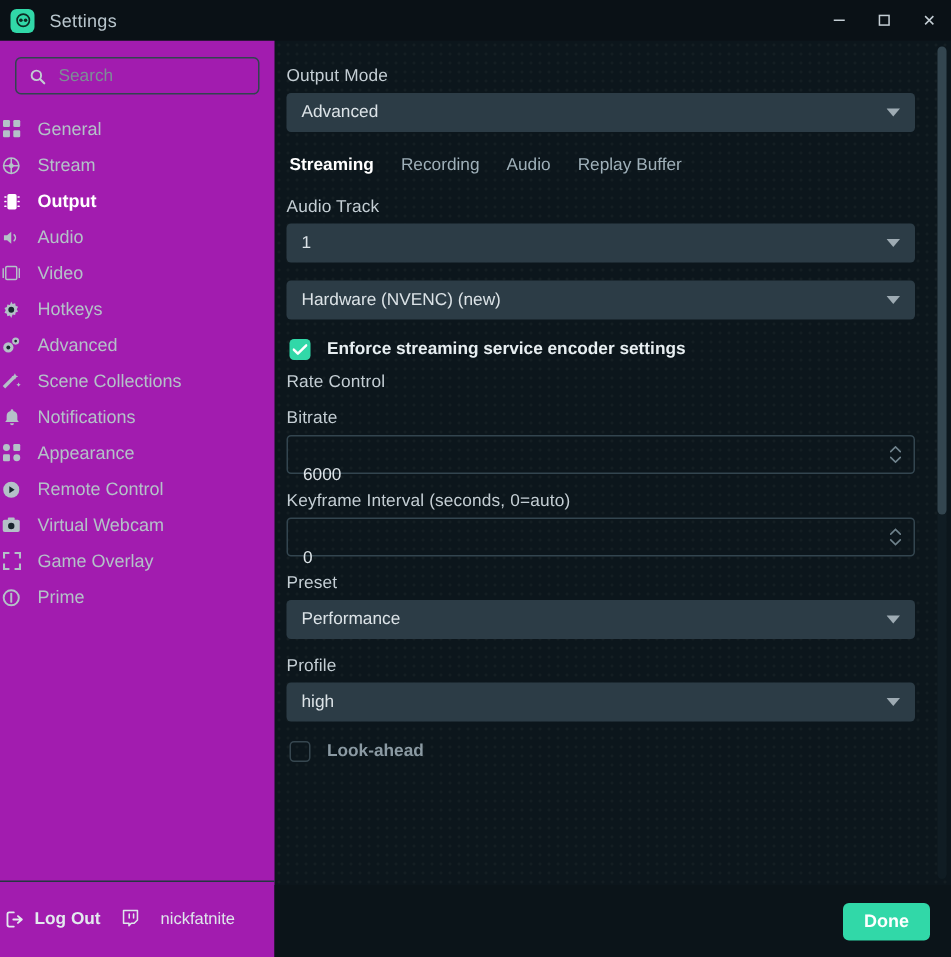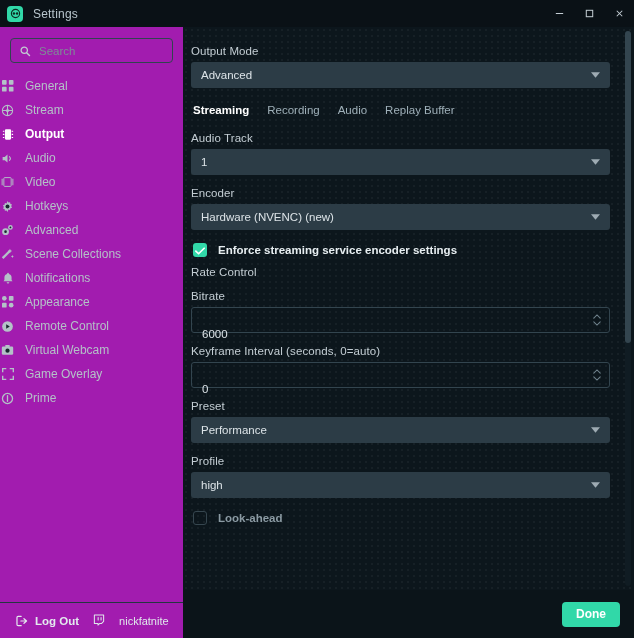--- a/index.html
+++ b/index.html
@@ -119,24 +119,24 @@
     width: 15px; flex: 0 0 15px;
     display: flex; align-items: center; justify-content: center;
     margin-right: 10px;
     color: #b4c1c8;
   }
   .nav-item.active { color: #ffffff; font-weight: bold; }
   .nav-item.active .ni { color: #ffffff; }
 
   .sidebar-footer {
     flex: 0 0 auto;
-    height: 36px;
+    height: 51px;
     border-top: 1px solid #243640;
     display: flex;
-    padding-left: 16px;
+    padding-left: 4px;
     gap: 8px;
   }
   .footer-btn {
     display: flex; align-items: center; gap: 6px;
     color: #e3eaee;
     font-size: 11.5px;
     font-weight: bold;
     cursor: default;
   }
   .footer-btn .fi { display: flex; align-items: center; }
@@ -556,21 +556,20 @@
             <span>1</span>
             <span class="caret">
               <svg width="9" height="6" viewBox="0 0 10 6" fill="#9eabb3">
                   <path d="M0 0h10L5 6z"></path>
                 </svg>
             </span>
           </div>
         </div>
 
         <div class="field">
-          <span class="field-label">Encoder</span>
           <div class="select">
             <span>Hardware (NVENC) (new)</span>
             <span class="caret">
               <svg width="9" height="6" viewBox="0 0 10 6" fill="#9eabb3">
                   <path d="M0 0h10L5 6z"></path>
                 </svg>
             </span>
           </div>
         </div>
 

